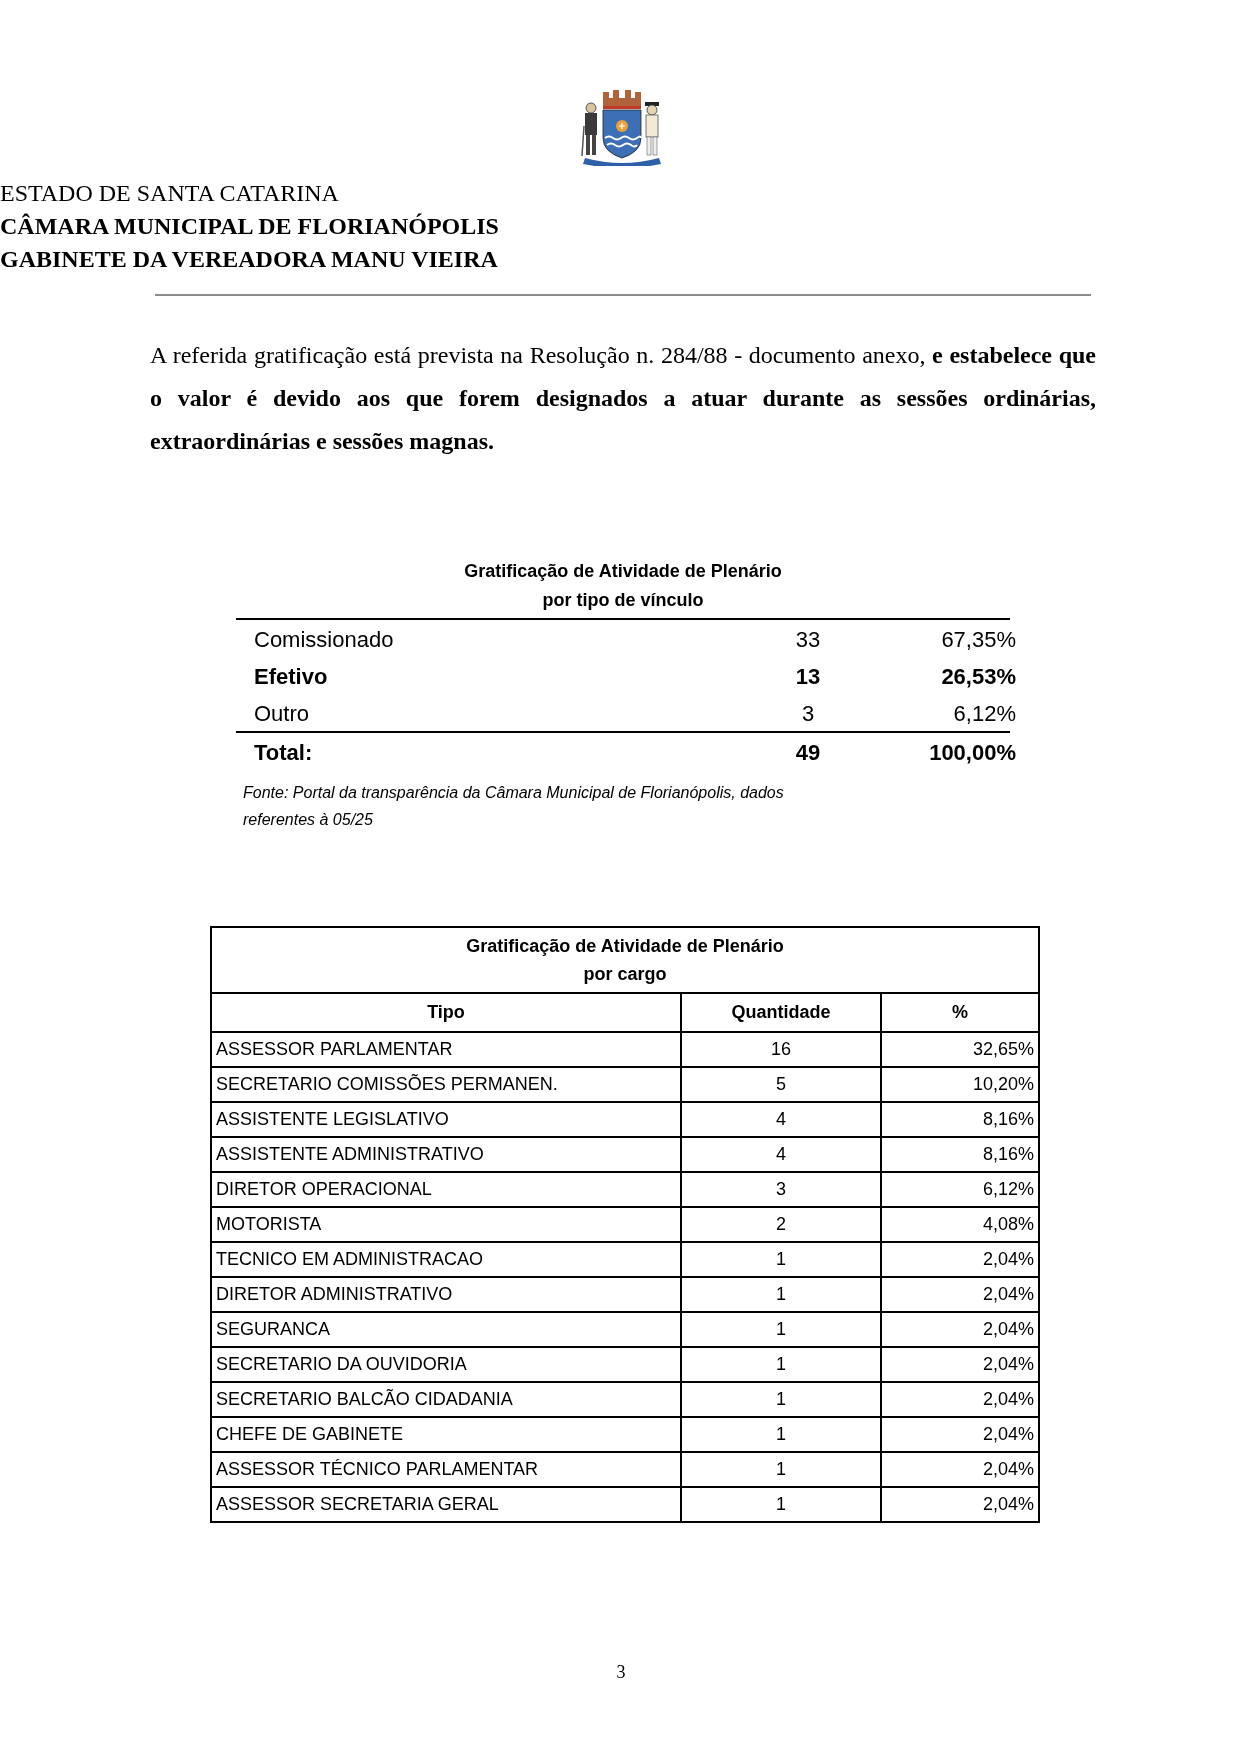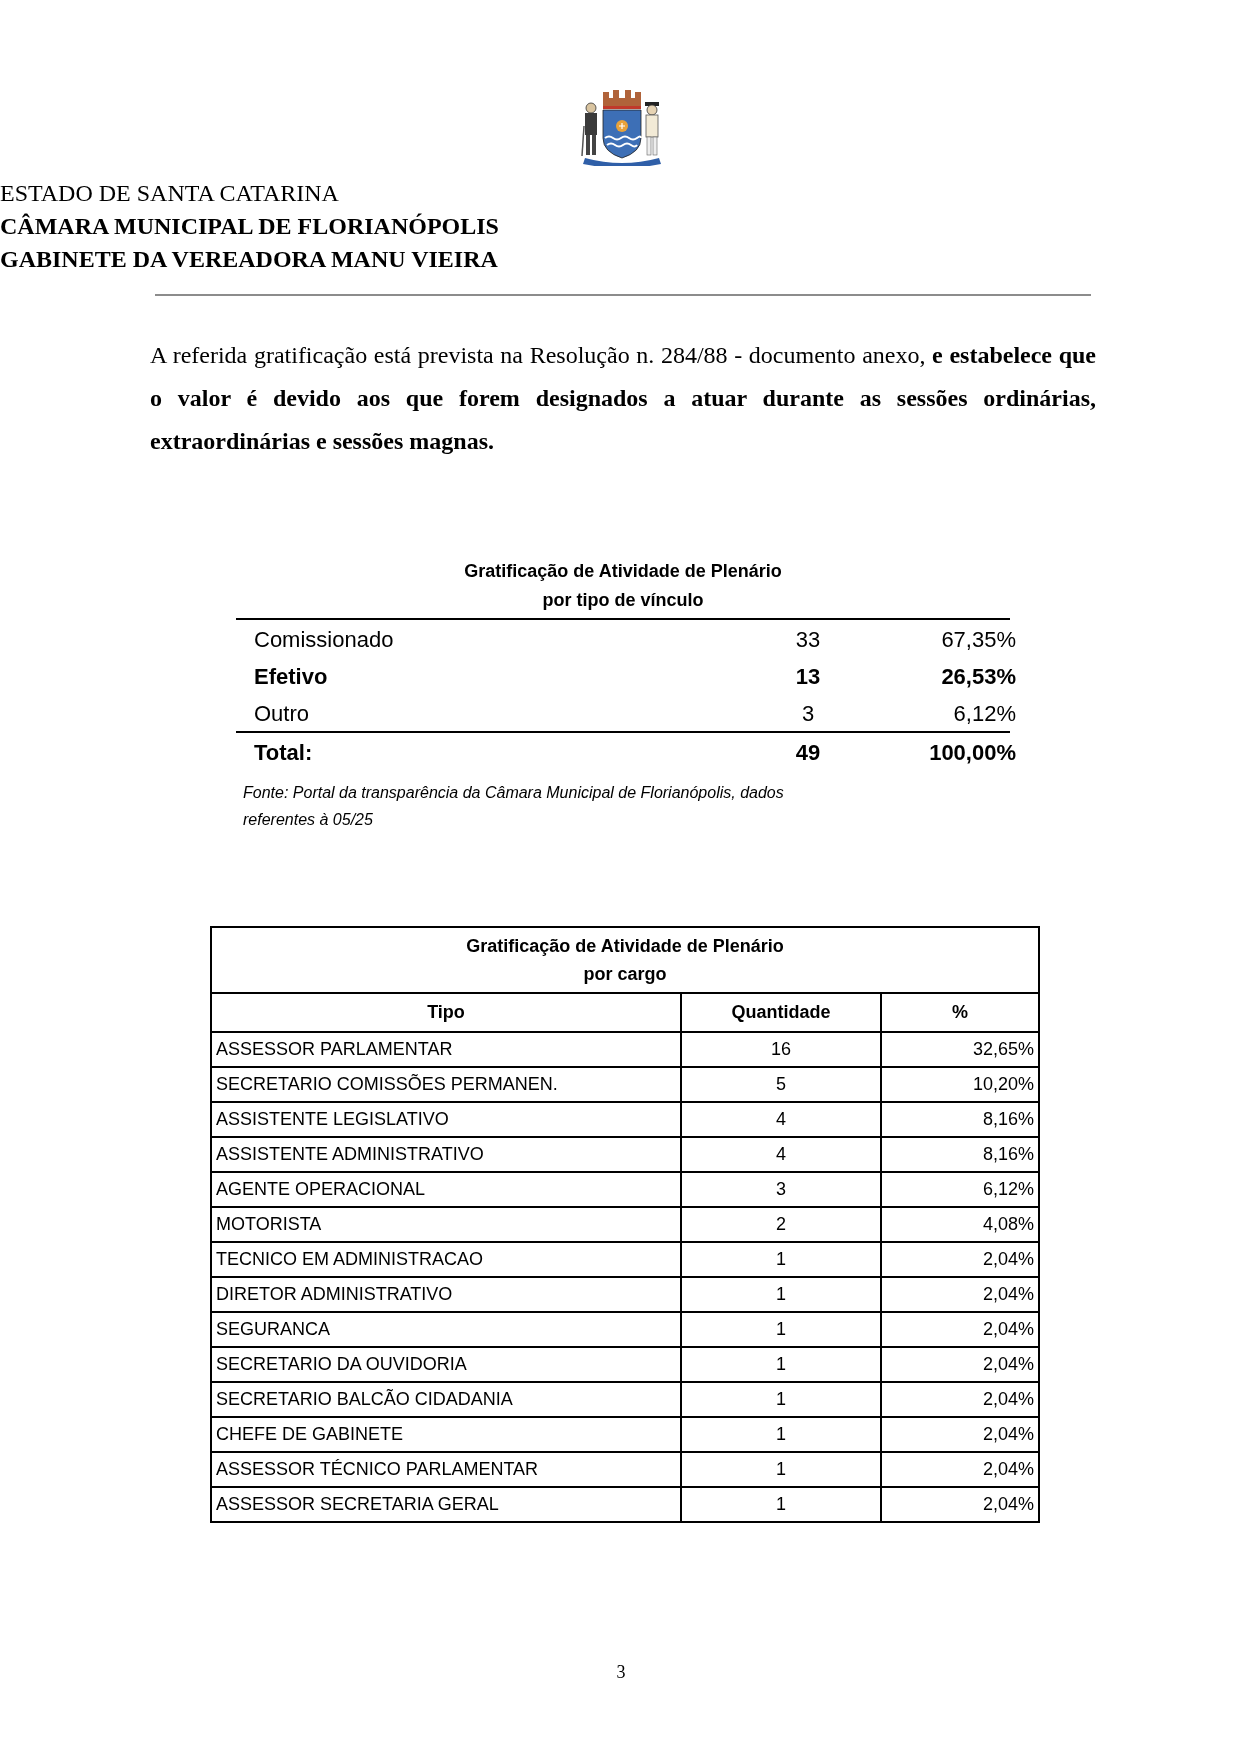--- a/index.html
+++ b/index.html
@@ -151,21 +151,21 @@
         <td class="col-tipo">ASSISTENTE LEGISLATIVO</td>
         <td class="col-qtd">4</td>
         <td class="col-pct">8,16%</td>
       </tr>
       <tr>
         <td class="col-tipo">ASSISTENTE ADMINISTRATIVO</td>
         <td class="col-qtd">4</td>
         <td class="col-pct">8,16%</td>
       </tr>
       <tr>
-        <td class="col-tipo">AGENTE OPERACIONAL</td>
+        <td class="col-tipo">DIRETOR OPERACIONAL</td>
         <td class="col-qtd">3</td>
         <td class="col-pct">6,12%</td>
       </tr>
       <tr>
         <td class="col-tipo">MOTORISTA</td>
         <td class="col-qtd">2</td>
         <td class="col-pct">4,08%</td>
       </tr>
       <tr>
         <td class="col-tipo">TECNICO EM ADMINISTRACAO</td>

